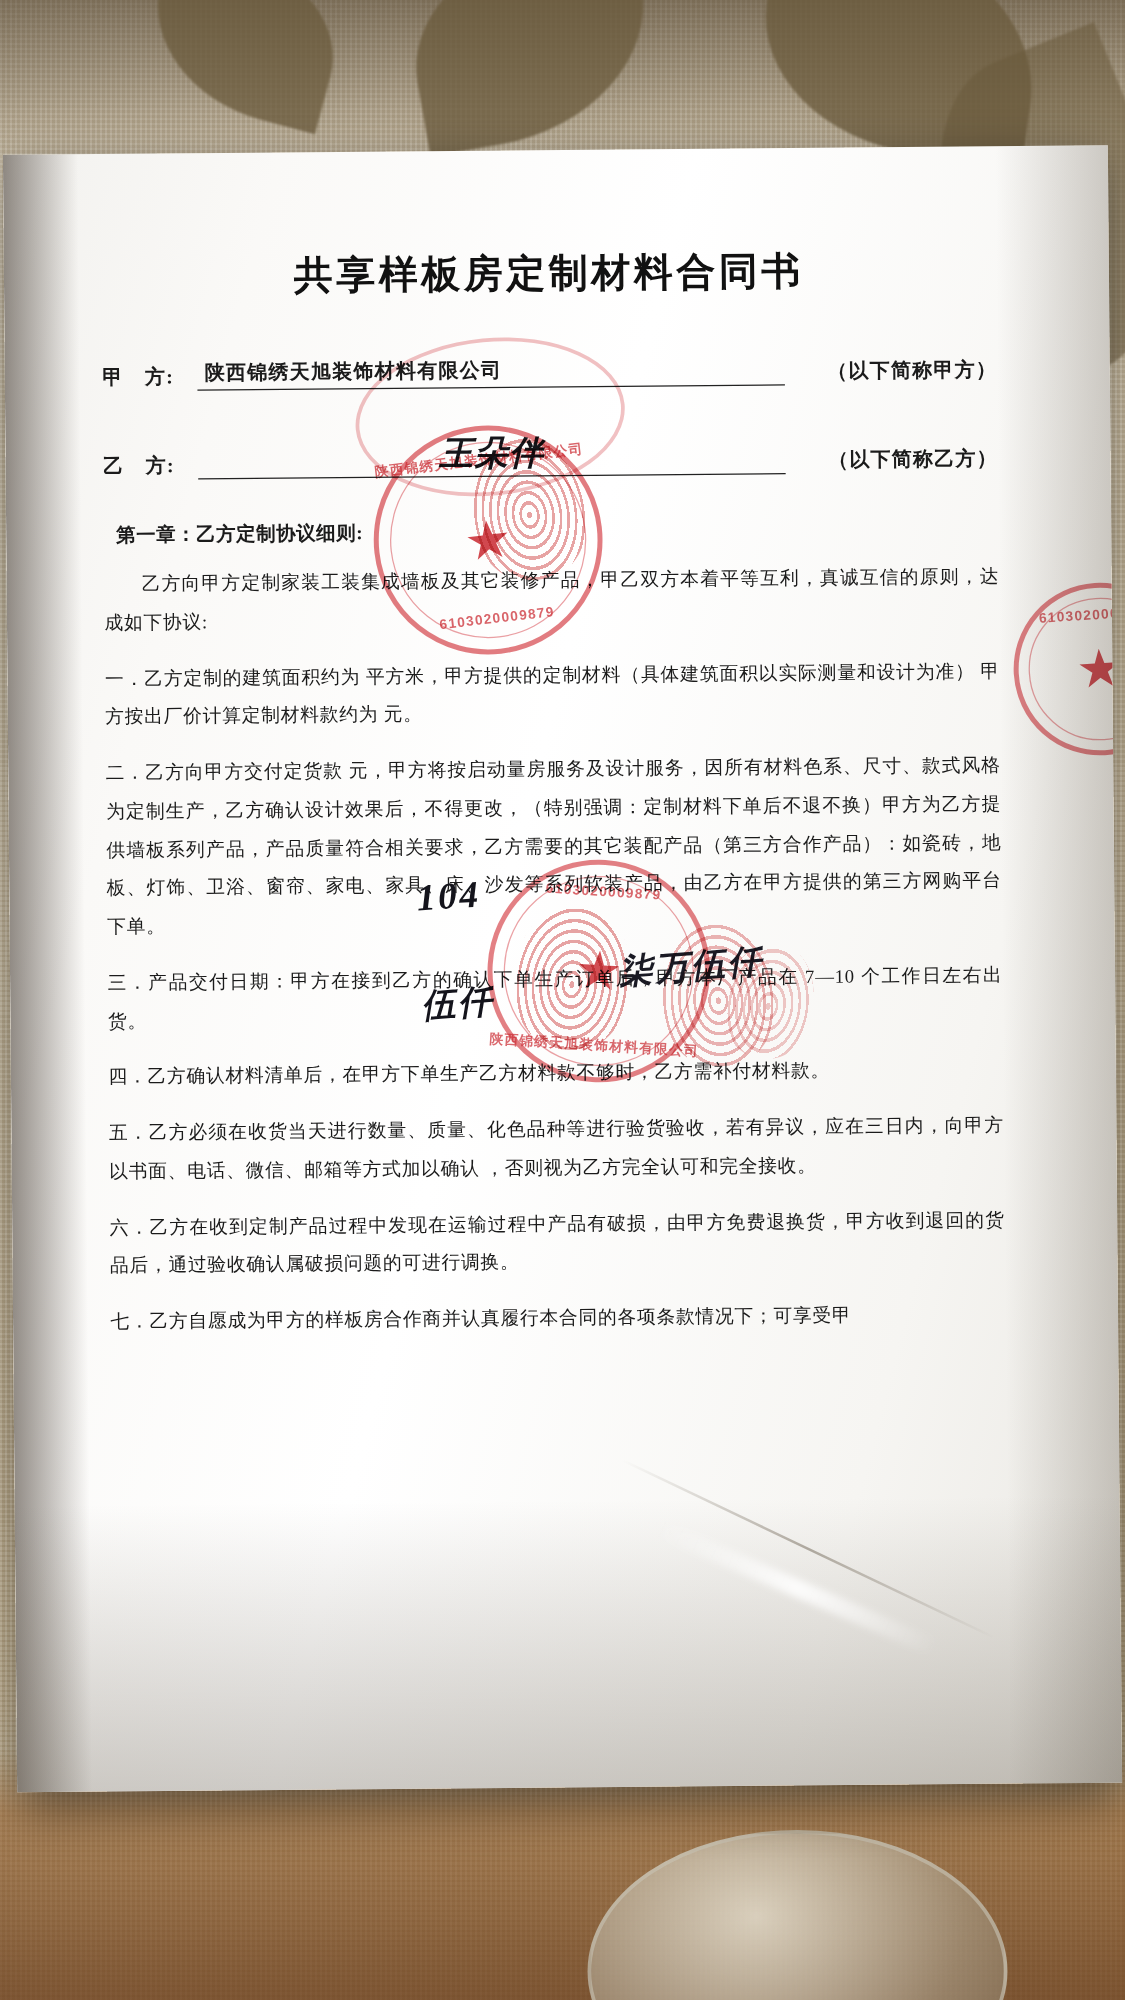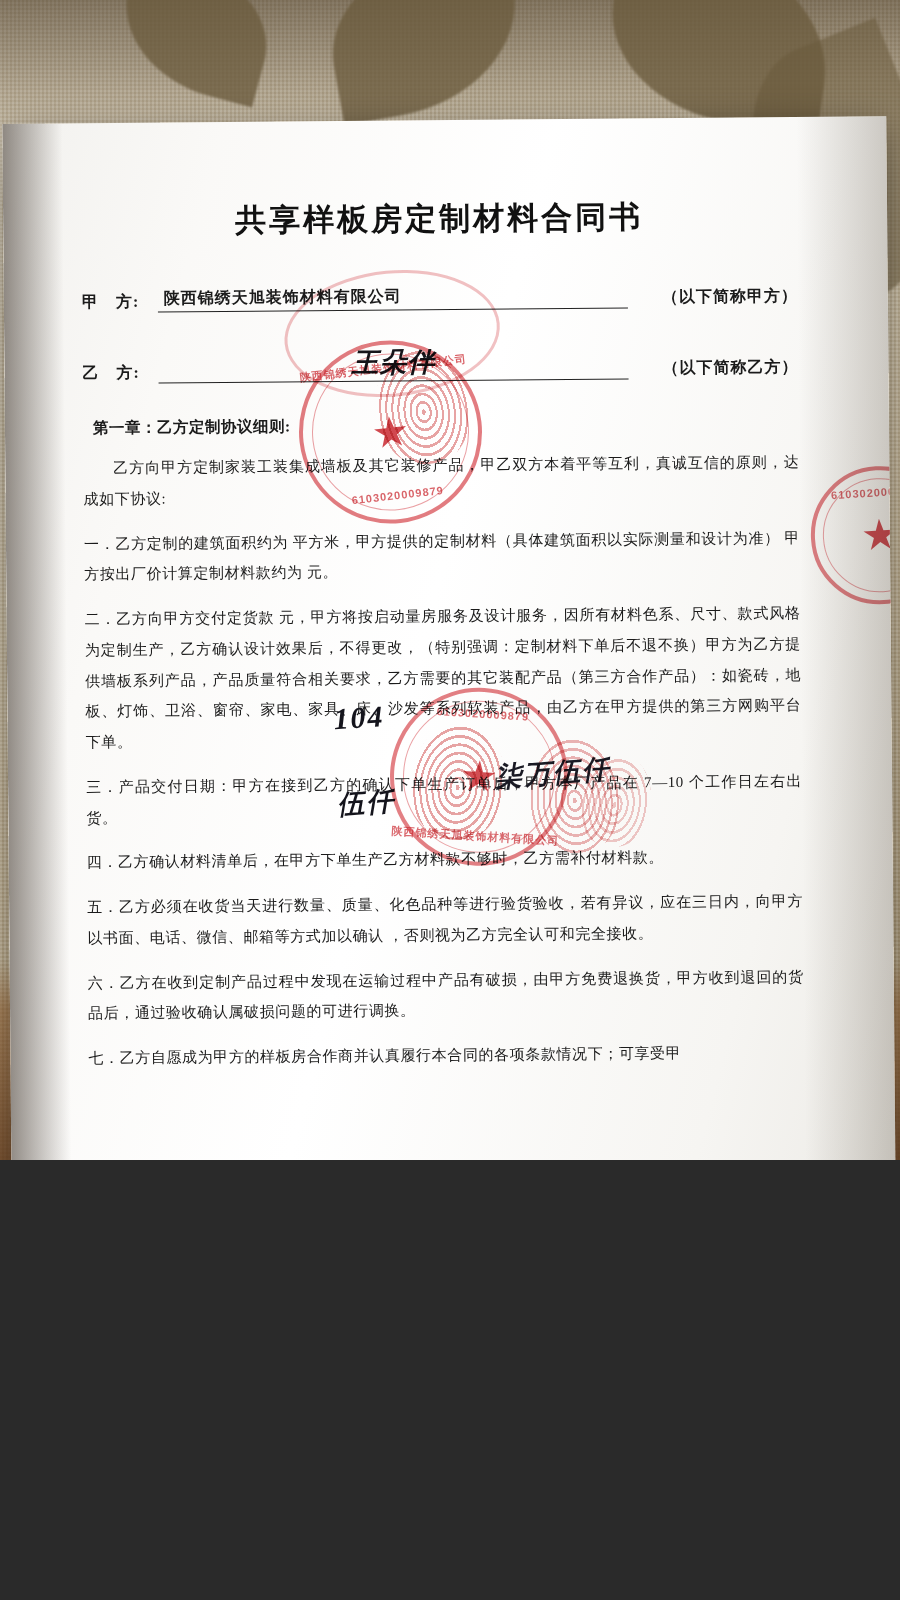--- a/index.html
+++ b/index.html
@@ -6,21 +6,21 @@
     margin: 0;
     padding: 0;
     background: #2a2a2a;
   }
   body {
     font-family: "Liberation Sans", sans-serif;
   }
   #scene {
     position: relative;
     width: 900px;
-    height: 1160px;
+    height: 1600px;
     overflow: hidden;
     background: #c9bda8;
   }
 
   
   .bg-cloth {
     position: absolute;
     inset: 0;
     background:
       repeating-linear-gradient(90deg, rgba(255,255,255,0.12) 0 2px, rgba(120,100,70,0.10) 2px 4px),

